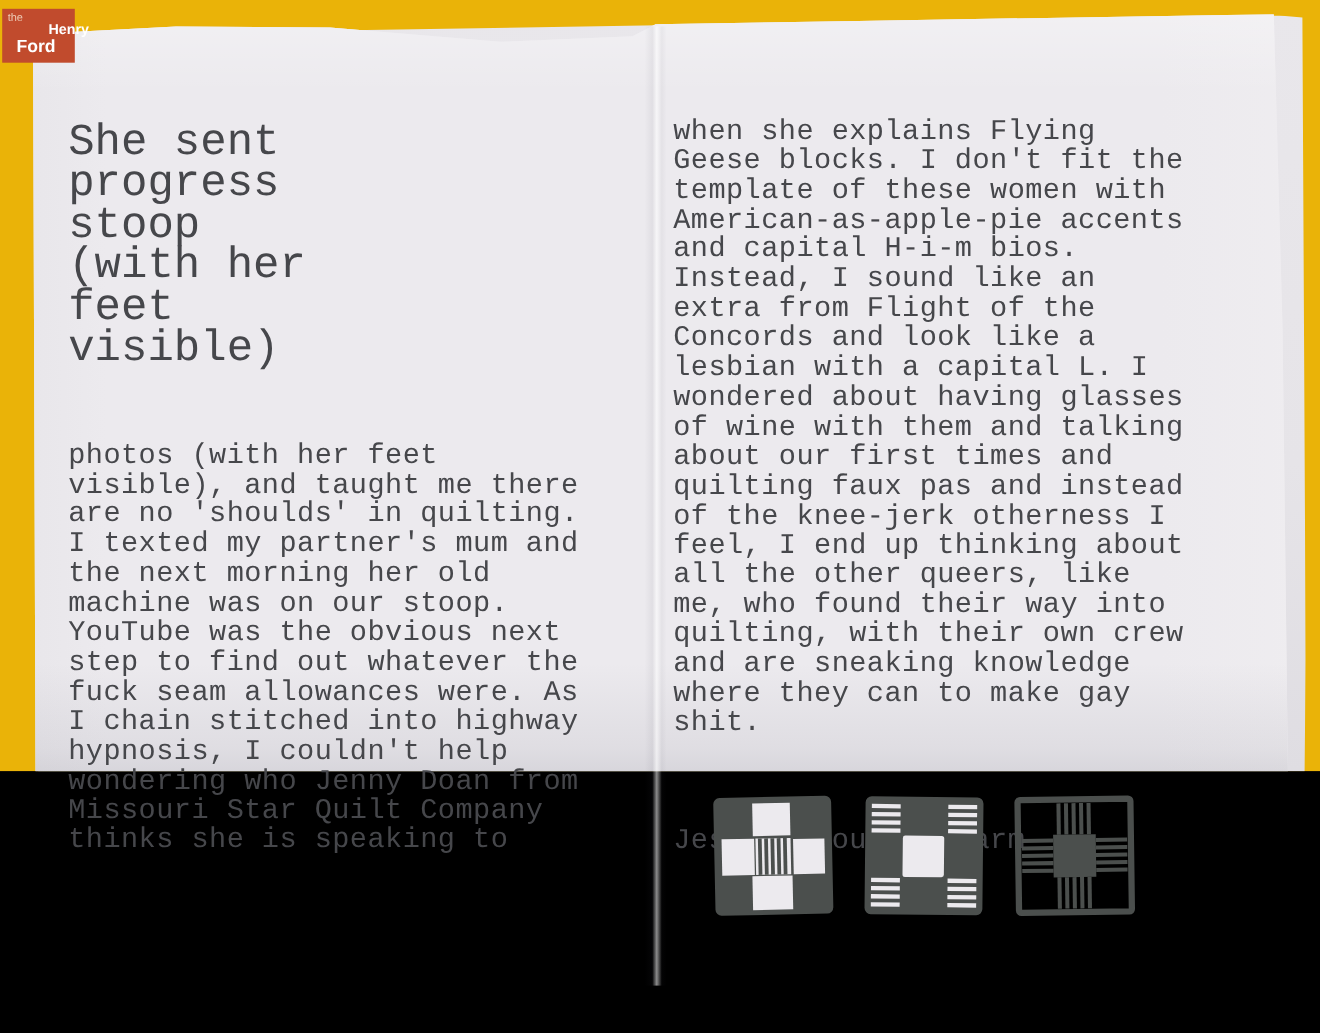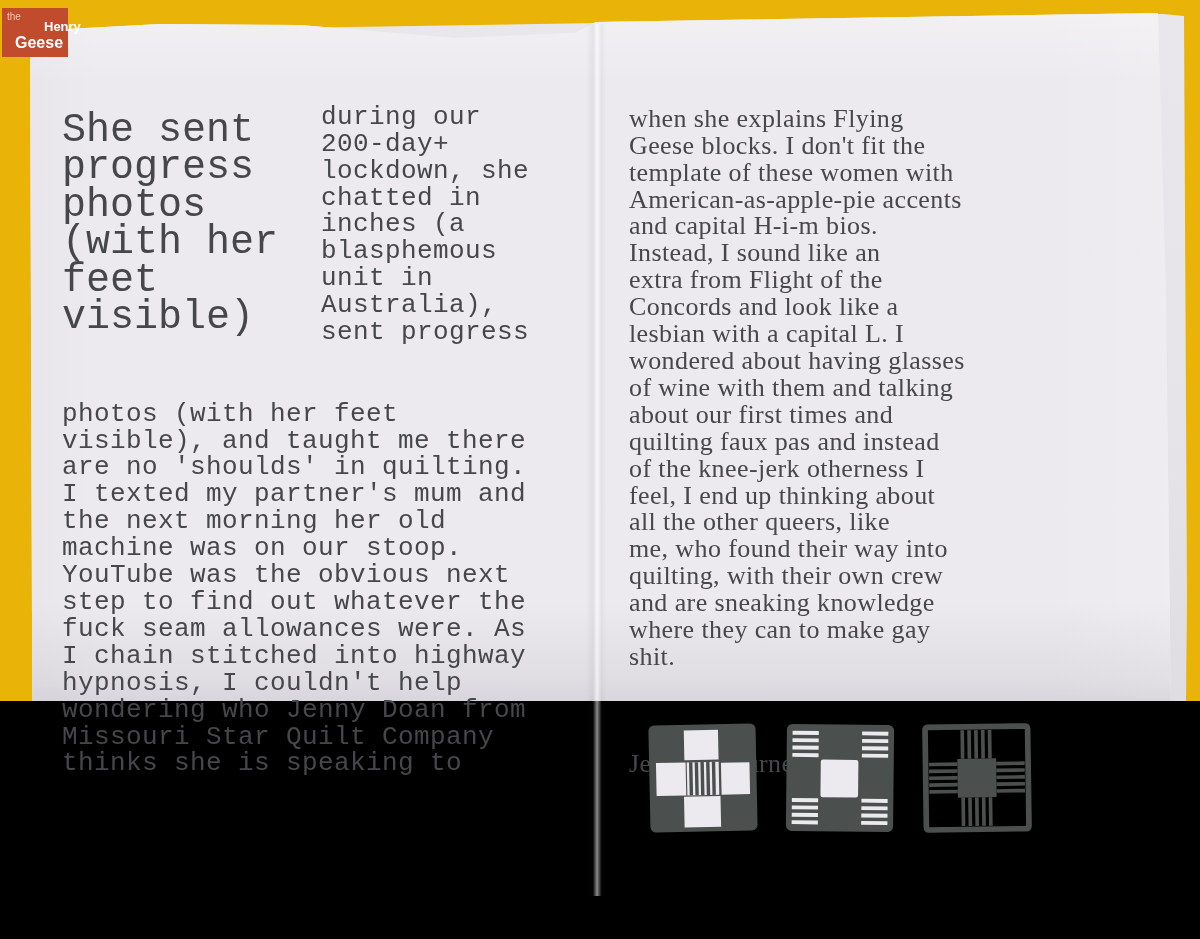--- a/index.html
+++ b/index.html
@@ -59,21 +59,21 @@
   .typeset {
     position: absolute;
     color: #46474b;
     font-size: 26px;
     line-height: 26.9px;
     letter-spacing: 0.4px;
     white-space: pre;
     z-index: 10;
   }
   .left-page  { left: 62px;  top: 50px;  width: 505px; }
-  .right-page { left: 629px; top: 52px;  width: 505px; font-family: Liberation Serif, serif; }
+  .right-page { left: 612px; top: 52px;  width: 505px; }
 
   .quote-row { position: relative; height: 243px; }
   .pull-quote {
     position: absolute; left: 0; top: 8px;
     font-size: 40px; line-height: 37.5px; letter-spacing: 0;
     white-space: pre;
     color: #46474b;
   }
   .narrow-col {
     position: absolute; left: 259px; top: 0;
@@ -94,44 +94,35 @@
   .block svg { width: 100%; height: 100%; }
 </style>
 </head>
 <body>
 
 <div class="stage">
 
   <div class="logo">
     <span class="logo-the">the</span>
     <span class="logo-henry">Henry</span>
-    <span class="logo-ford">Geese</span>
+    <span class="logo-ford">Ford</span>
   </div>
 
   <div class="sheet-under"></div>
   <div class="sheet"></div>
   <div class="fold"></div>
 
   <div class="typeset left-page">
     <div class="quote-row">
       <div class="pull-quote">She sent
 progress
-photos
+stoop
 (with her
 feet
 visible)</div>
-      <div class="narrow-col">during our
-200-day+
-lockdown, she
-chatted in
-inches (a
-blasphemous
-unit in
-Australia),
-sent progress</div>
     </div>
     <div class="continuation">photos (with her feet
 visible), and taught me there
 are no 'shoulds' in quilting.
 I texted my partner's mum and
 the next morning her old
 machine was on our stoop.
 YouTube was the obvious next
 step to find out whatever the
 fuck seam allowances were. As

